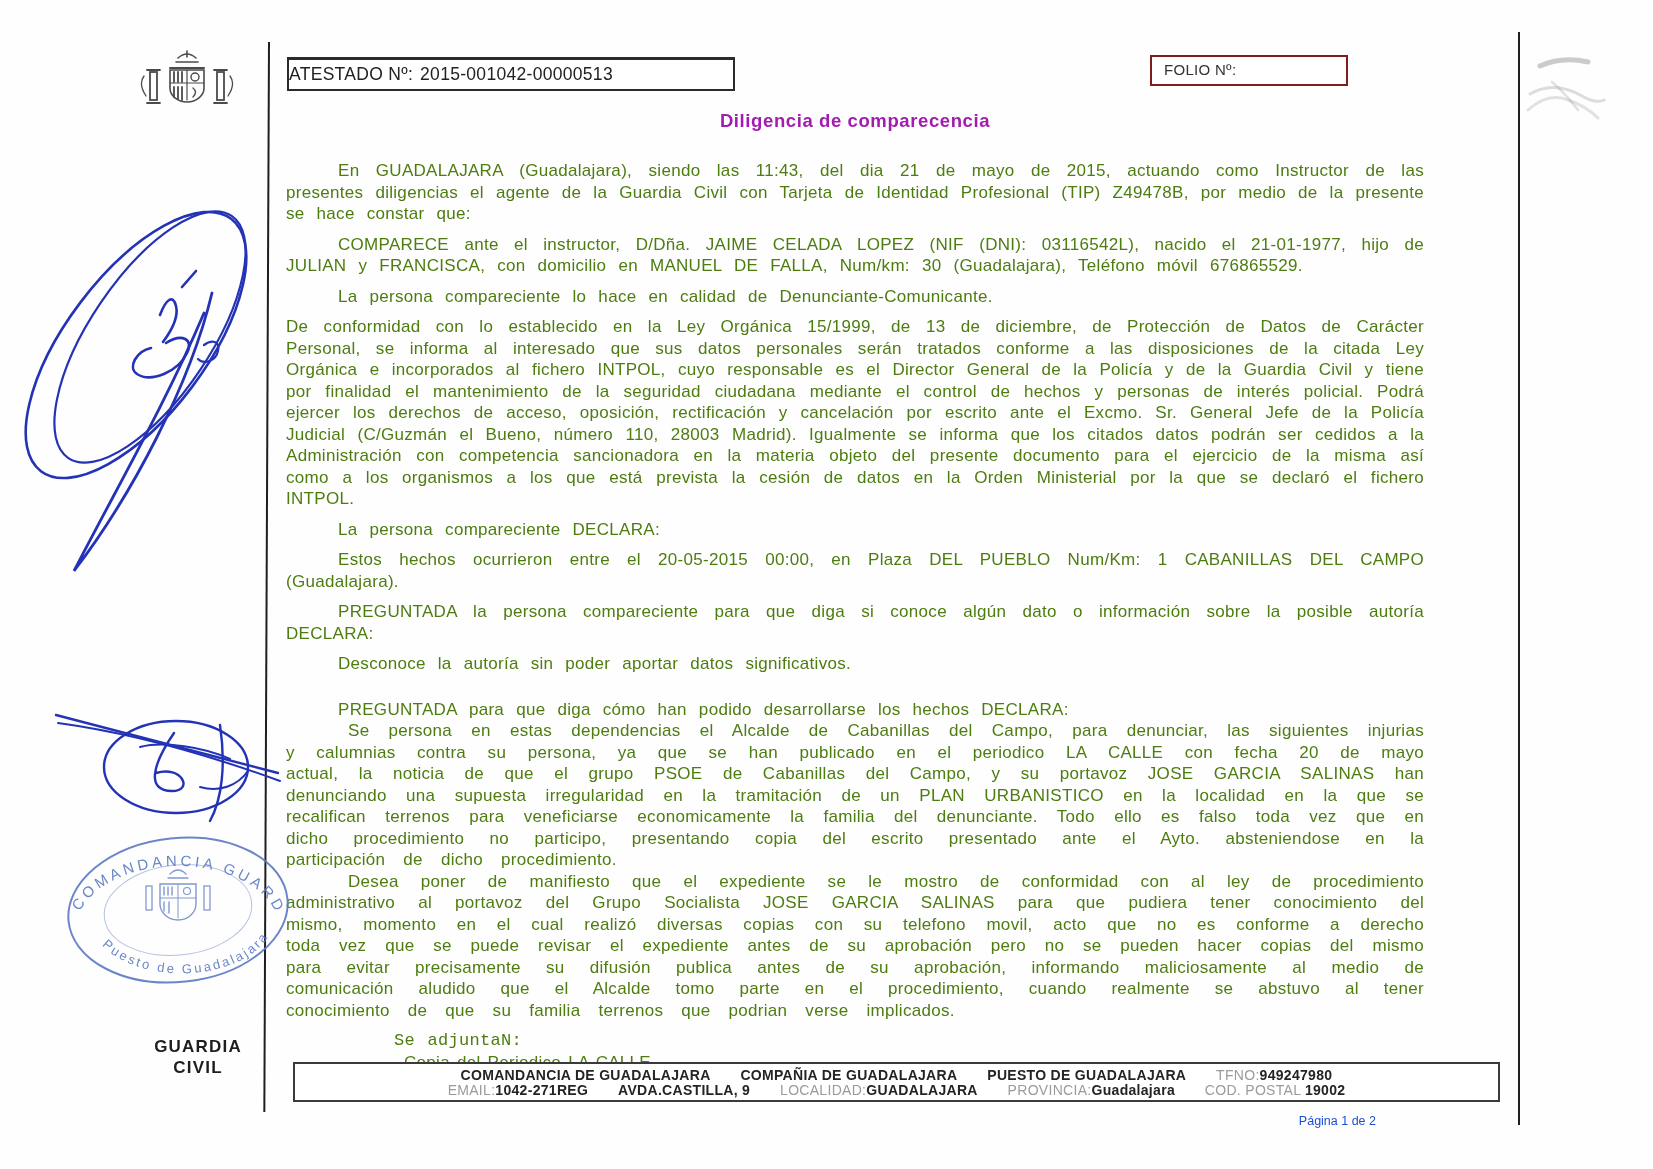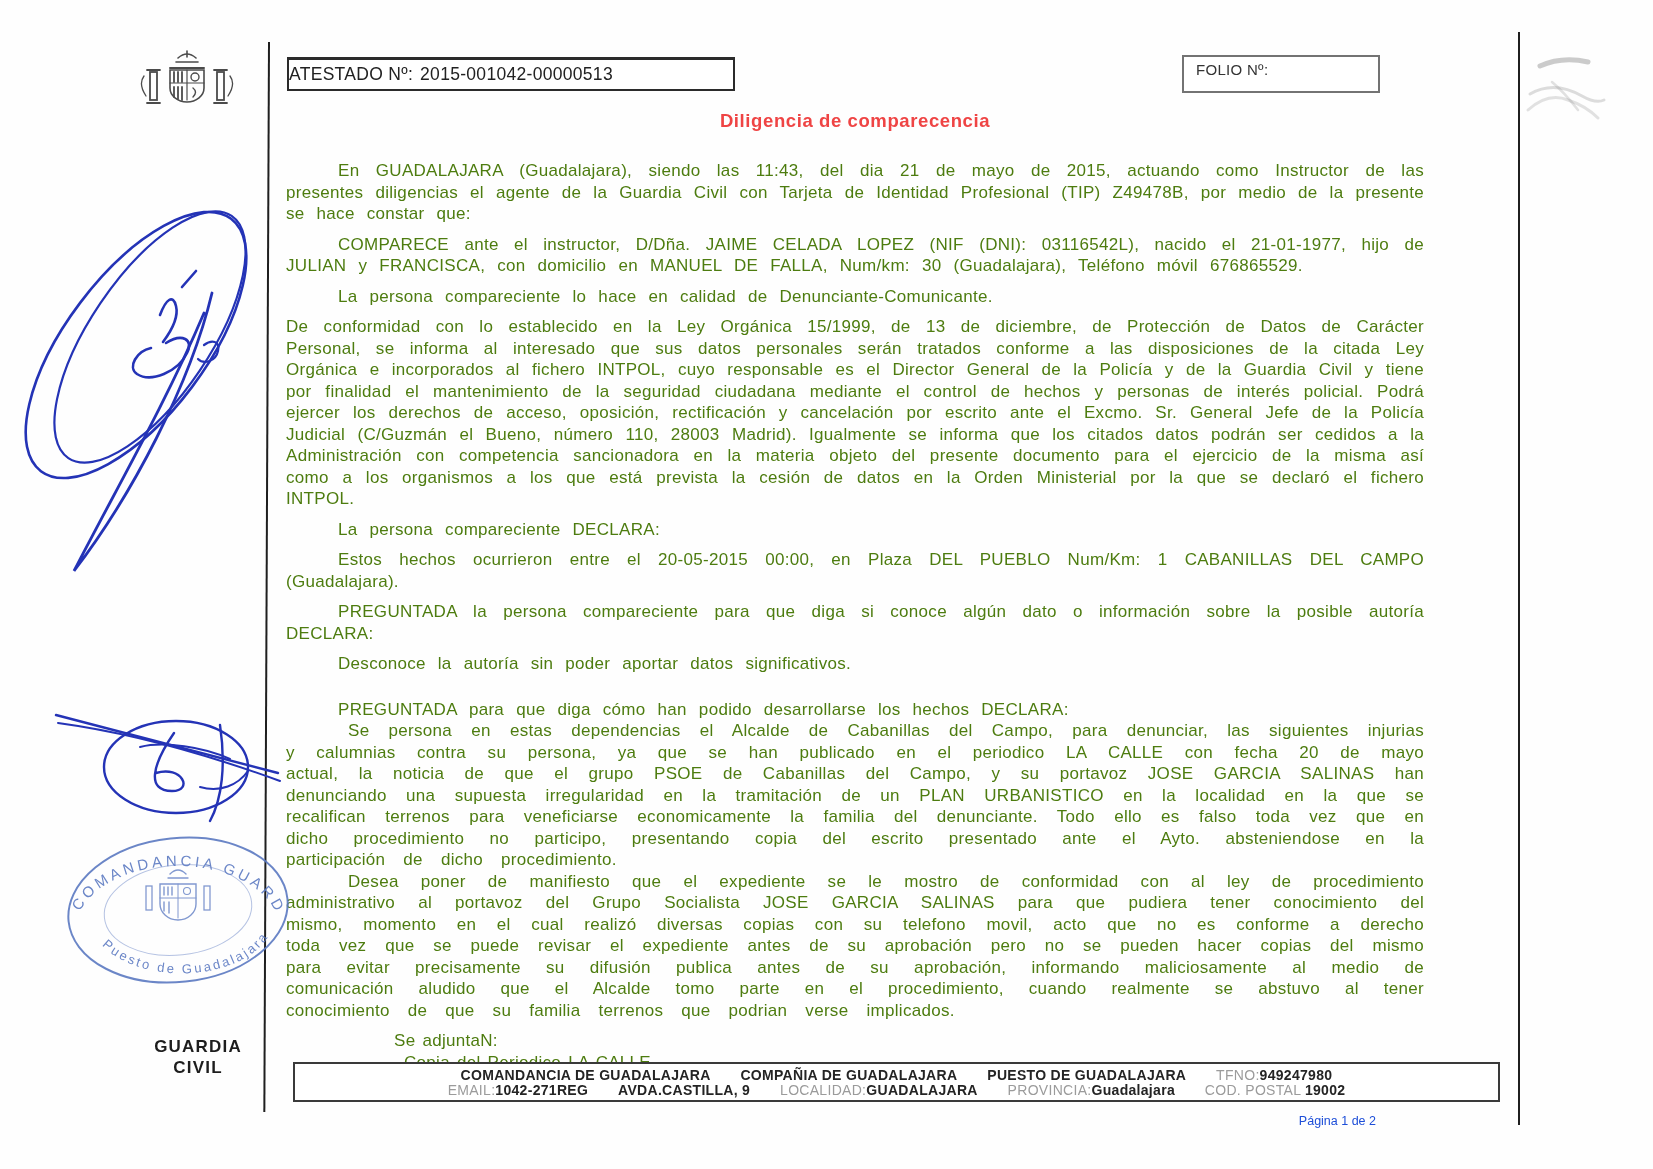--- a/index.html
+++ b/index.html
@@ -14,43 +14,43 @@
 
   
   .atestado-box{
     position:absolute;left:287px;top:57px;width:448px;height:34px;
     border:2px solid #2b2b2b;border-top-width:3px;box-sizing:border-box;
     display:flex;align-items:center;padding-left:0;background:#fff;
     font-size:17.5px;letter-spacing:.3px;color:#222;
   }
   .atestado-box .num{margin-left:7px;}
   .folio-box{
-    position:absolute;left:1182px;top:55px;width:198px;height:38px;
-    border:2px solid #737373;box-sizing:border-box;background:#fff;
+    position:absolute;left:1150px;top:55px;width:198px;height:31px;
+    border:2px solid #7f1d1d;box-sizing:border-box;background:#fff;
     font-size:15px;color:#333;padding:4px 0 0 12px;letter-spacing:.3px;
   }
 
   .doc-title{
     position:absolute;left:286px;top:110px;width:1138px;text-align:center;
-    font-size:18.5px;font-weight:bold;letter-spacing:.6px;color:#ef4444;
+    font-size:18.5px;font-weight:bold;letter-spacing:.6px;color:#a21caf;
   }
 
   
   .textflow{
     position:absolute;left:286px;top:160px;width:1138px;
     font-size:17px;line-height:21.5px;letter-spacing:.3px;word-spacing:7px;
     text-align:justify;color:#4d7c0f;
   }
   .para{margin:0 0 9px 0;text-indent:52px;}
   .noindent{text-indent:0;}
   .gap-top{margin-top:24px;}
   .tight{margin-bottom:0;}
   .cont{text-indent:62px;margin-top:0;}
   .wide{word-spacing:13px;}
-  .attach-head{margin:2px 0 0 0;text-indent:108px;word-spacing:2px;text-align:left;}
+  .attach-head{margin:2px 0 0 0;text-indent:108px;word-spacing:2px;text-align:left;font-family:Liberation Mono, monospace;}
   .attach-item{margin:0;padding-left:100px;text-indent:0;word-spacing:2px;text-align:left;}
 
   
   .footer-box{
     position:absolute;left:293px;top:1062px;width:1207px;height:40px;
     border:2px solid #3a3a3a;box-sizing:border-box;background:#fff;
     text-align:center;padding-top:4px;
   }
   .footer-line{font-size:14px;line-height:15px;color:#222;}
   .footer-seg{display:inline-block;margin:0 13px;white-space:nowrap;}

